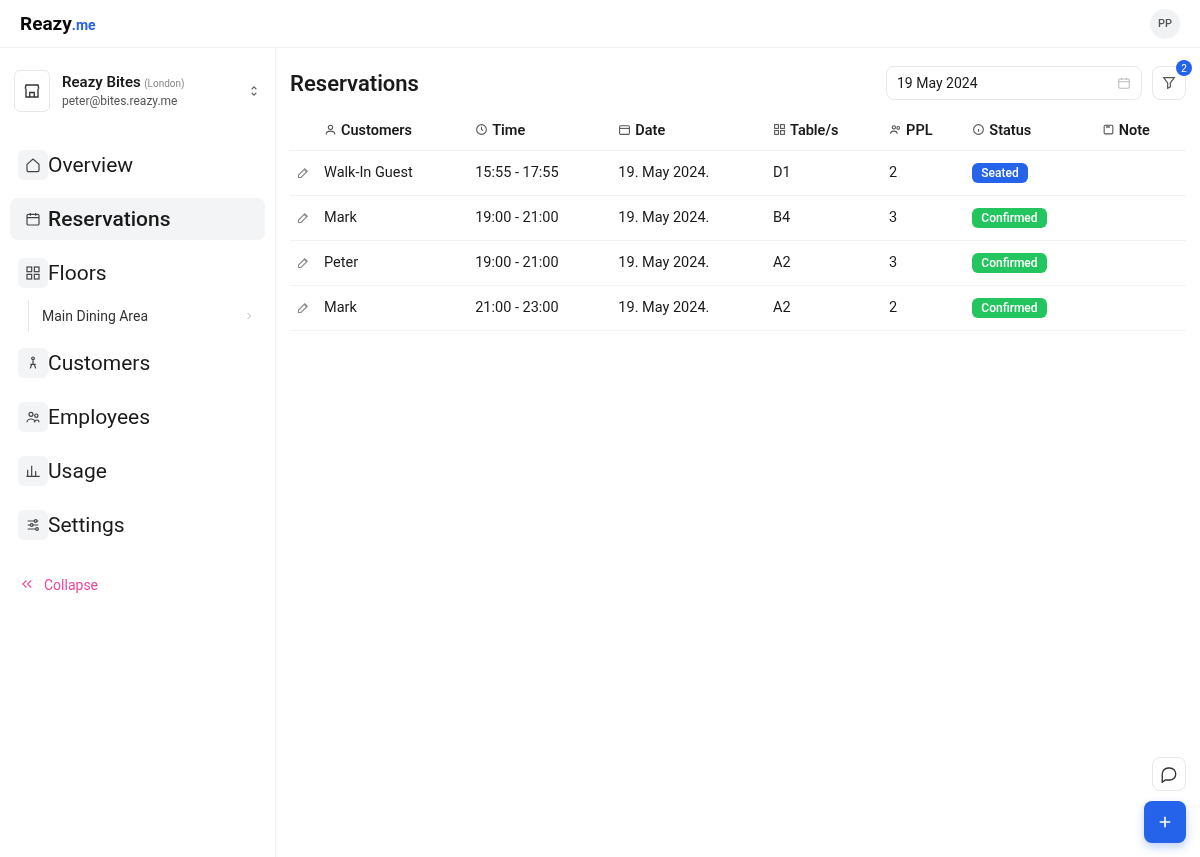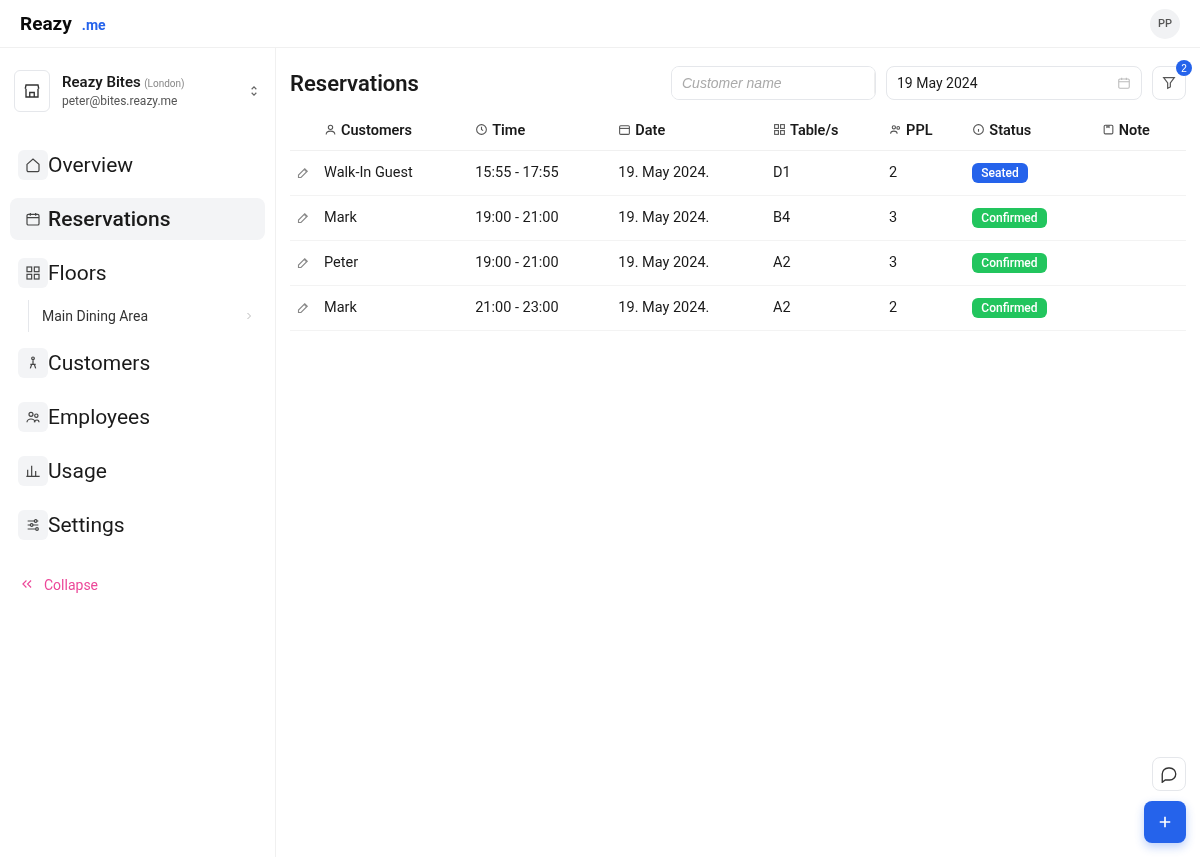--- a/index.html
+++ b/index.html
@@ -19,21 +19,21 @@
   display: flex;
   align-items: center;
   justify-content: space-between;
   padding: 0 20px;
 }
 .logo {
   font-size: 19px;
   font-weight: 700;
 }
 .logo-main { color: #0a0a0a; }
-.logo-suffix { color: #2563eb; font-size: 14px; margin-left: 10px; }
+.logo-suffix { color: #2563eb; font-size: 14px; }
 .avatar {
   width: 30px;
   height: 30px;
   border-radius: 50%;
   background: #f1f2f4;
   color: #555;
   font-size: 11px;
   display: flex;
   align-items: center;
   justify-content: center;
@@ -383,29 +383,20 @@
           </svg>
         </span>
       <span>Collapse</span>
     </div>
   </aside>
 
   <main class="main">
     <div class="main-header">
       <h1 class="page-title">Reservations</h1>
 
-      <div class="search-box">
-        <input type="text" placeholder="Customer name" style="">
-        <div class="search-btn">
-          <svg width="14" height="14" viewBox="0 0 24 24" fill="none" stroke="currentColor" stroke-width="2">
-              <circle cx="11" cy="11" r="7"></circle>
-              <path d="m21 21-4.3-4.3"></path>
-            </svg>
-        </div>
-      </div>
 
       <div class="date-box">
         <span>19 May 2024</span>
         <span class="cal">
             <svg width="14" height="14" viewBox="0 0 24 24" fill="none" stroke="currentColor" stroke-width="1.8">
               <rect x="3" y="5" width="18" height="16" rx="2"></rect>
               <path d="M3 10h18M8 3v4M16 3v4"></path>
             </svg>
           </span>
       </div>

